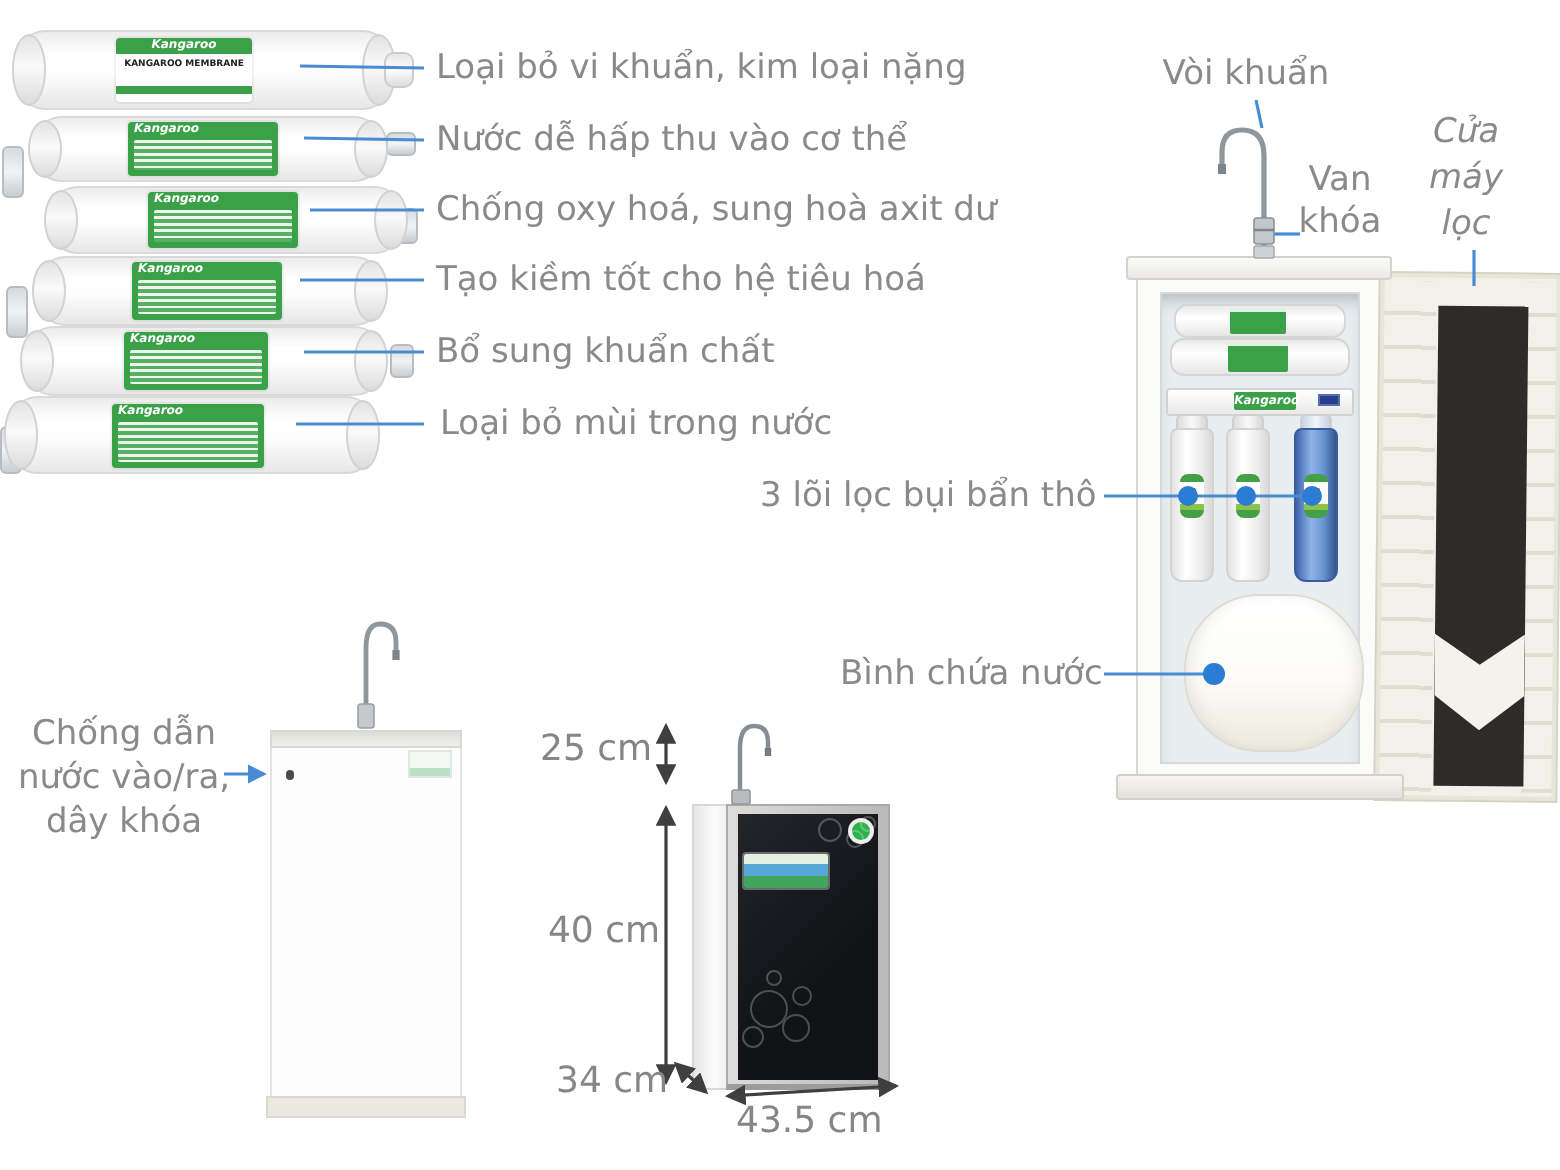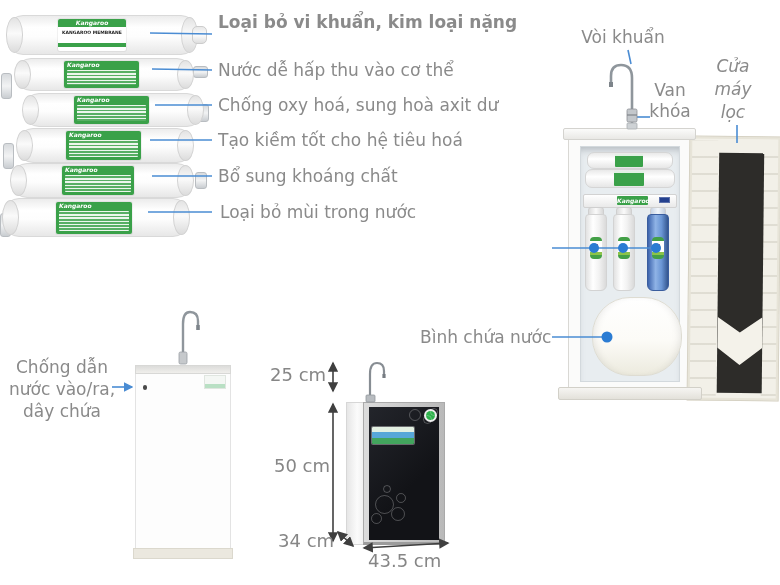--- a/index.html
+++ b/index.html
@@ -169,25 +169,25 @@
   <div class="cart" style="left:4px;top:198px;width:184px;height:39px;">
     <div class="cart-body"></div>
     <div class="cart-cap cap-l"></div>
     <div class="cart-cap cap-r"></div>
     <div class="cart-label labg" style="left:52px;width:76px;">
       <div class="brandline">Kangaroo</div>
       <div class="fine"></div>
     </div>
   </div>
 
-  <div class="ann" style="left:218px;top:12px;font-weight:bold;">Loại bỏ vi khuẩn, kim loại nặng</div>
+  <div class="ann" style="left:218px;top:24px;">Loại bỏ vi khuẩn, kim loại nặng</div>
   <div class="ann" style="left:218px;top:60px;">Nước dễ hấp thu vào cơ thể</div>
   <div class="ann" style="left:218px;top:95px;">Chống oxy hoá, sung hoà axit dư</div>
   <div class="ann" style="left:218px;top:130px;">Tạo kiềm tốt cho hệ tiêu hoá</div>
-  <div class="ann" style="left:218px;top:166px;">Bổ sung khoáng chất</div>
+  <div class="ann" style="left:218px;top:166px;">Bổ sung khuẩn chất</div>
   <div class="ann" style="left:220px;top:202px;">Loại bỏ mùi trong nước</div>
 
   <div class="cab-lid"></div>
   <div class="cab-body">
     <div class="cab-inner">
       <div class="hcart" style="left:6px;top:5px;width:84px;height:15px;">
           <div class="hlab"></div>
         </div>
       <div class="hcart" style="left:4px;top:22px;width:88px;height:17px;">
           <div class="hlab"></div>
@@ -226,32 +226,33 @@
   <div class="ann center" style="left:581px;top:27px;width:84px;">Vòi khuẩn</div>
   <div class="ann center" style="left:644px;top:80px;width:52px;">
     <div>Van</div>
     <div>khóa</div>
   </div>
   <div class="ann center" style="left:702px;top:55px;width:62px;line-height:23px;font-style:italic;">
     <div>Cửa</div>
     <div>máy</div>
     <div>lọc</div>
   </div>
+  <div class="ann right" style="left:380px;top:238px;width:157px;">3 lõi lọc bụi bẩn thô</div>
   <div class="ann right" style="left:420px;top:327px;width:128px;">Bình chứa nước</div>
 
   <div class="rear-cab">
     <div class="rear-top"></div>
     <div class="rear-sticker"></div>
     <div class="rear-dot"></div>
     <div class="rear-base"></div>
   </div>
   <div class="ann center" style="left:8px;top:356px;width:108px;line-height:22px;">
     <div>Chống dẫn</div>
     <div>nước vào/ra,</div>
-    <div>dây chứa</div>
+    <div>dây khóa</div>
   </div>
 
   <div class="dim-body">
     <div class="dim-side"></div>
     <div class="dim-front">
       <div class="dim-panel">
         <div class="dim-logo"></div>
         <div class="dim-stickers"></div>
         <div class="bub" style="left:40px;top:2px;width:10px;height:10px;"></div>
         <div class="bub" style="left:54px;top:8px;width:7px;height:7px;"></div>
@@ -259,21 +260,21 @@
         <div class="bub" style="left:6px;top:88px;width:17px;height:17px;"></div>
         <div class="bub" style="left:22px;top:100px;width:12px;height:12px;"></div>
         <div class="bub" style="left:2px;top:106px;width:9px;height:9px;"></div>
         <div class="bub" style="left:27px;top:86px;width:8px;height:8px;"></div>
         <div class="bub" style="left:14px;top:78px;width:6px;height:6px;"></div>
       </div>
     </div>
   </div>
 
   <div class="dim-label right" style="left:270px;top:365px;width:56px;text-align:left;">25 cm</div>
-  <div class="dim-label" style="left:272px;top:456px;width:58px;text-align:right;">50 cm</div>
+  <div class="dim-label" style="left:272px;top:456px;width:58px;text-align:right;">40 cm</div>
   <div class="dim-label" style="left:278px;top:531px;width:56px;text-align:right;">34 cm</div>
   <div class="dim-label" style="left:368px;top:551px;width:72px;text-align:center;">43.5 cm</div>
 
   <svg class="overlay" width="780" height="585" viewBox="0 0 780 585">
     <defs>
       <marker id="arr" viewBox="0 0 10 10" refX="8.5" refY="5" markerWidth="6.5" markerHeight="6.5" orient="auto-start-reverse">
         <path d="M0,0 L10,5 L0,10 z" fill="#3f3f3f"></path>
       </marker>
       <marker id="arrB" viewBox="0 0 10 10" refX="8.5" refY="5" markerWidth="6" markerHeight="6" orient="auto">
         <path d="M0,0 L10,5 L0,10 z" fill="#4a8cd3"></path>

